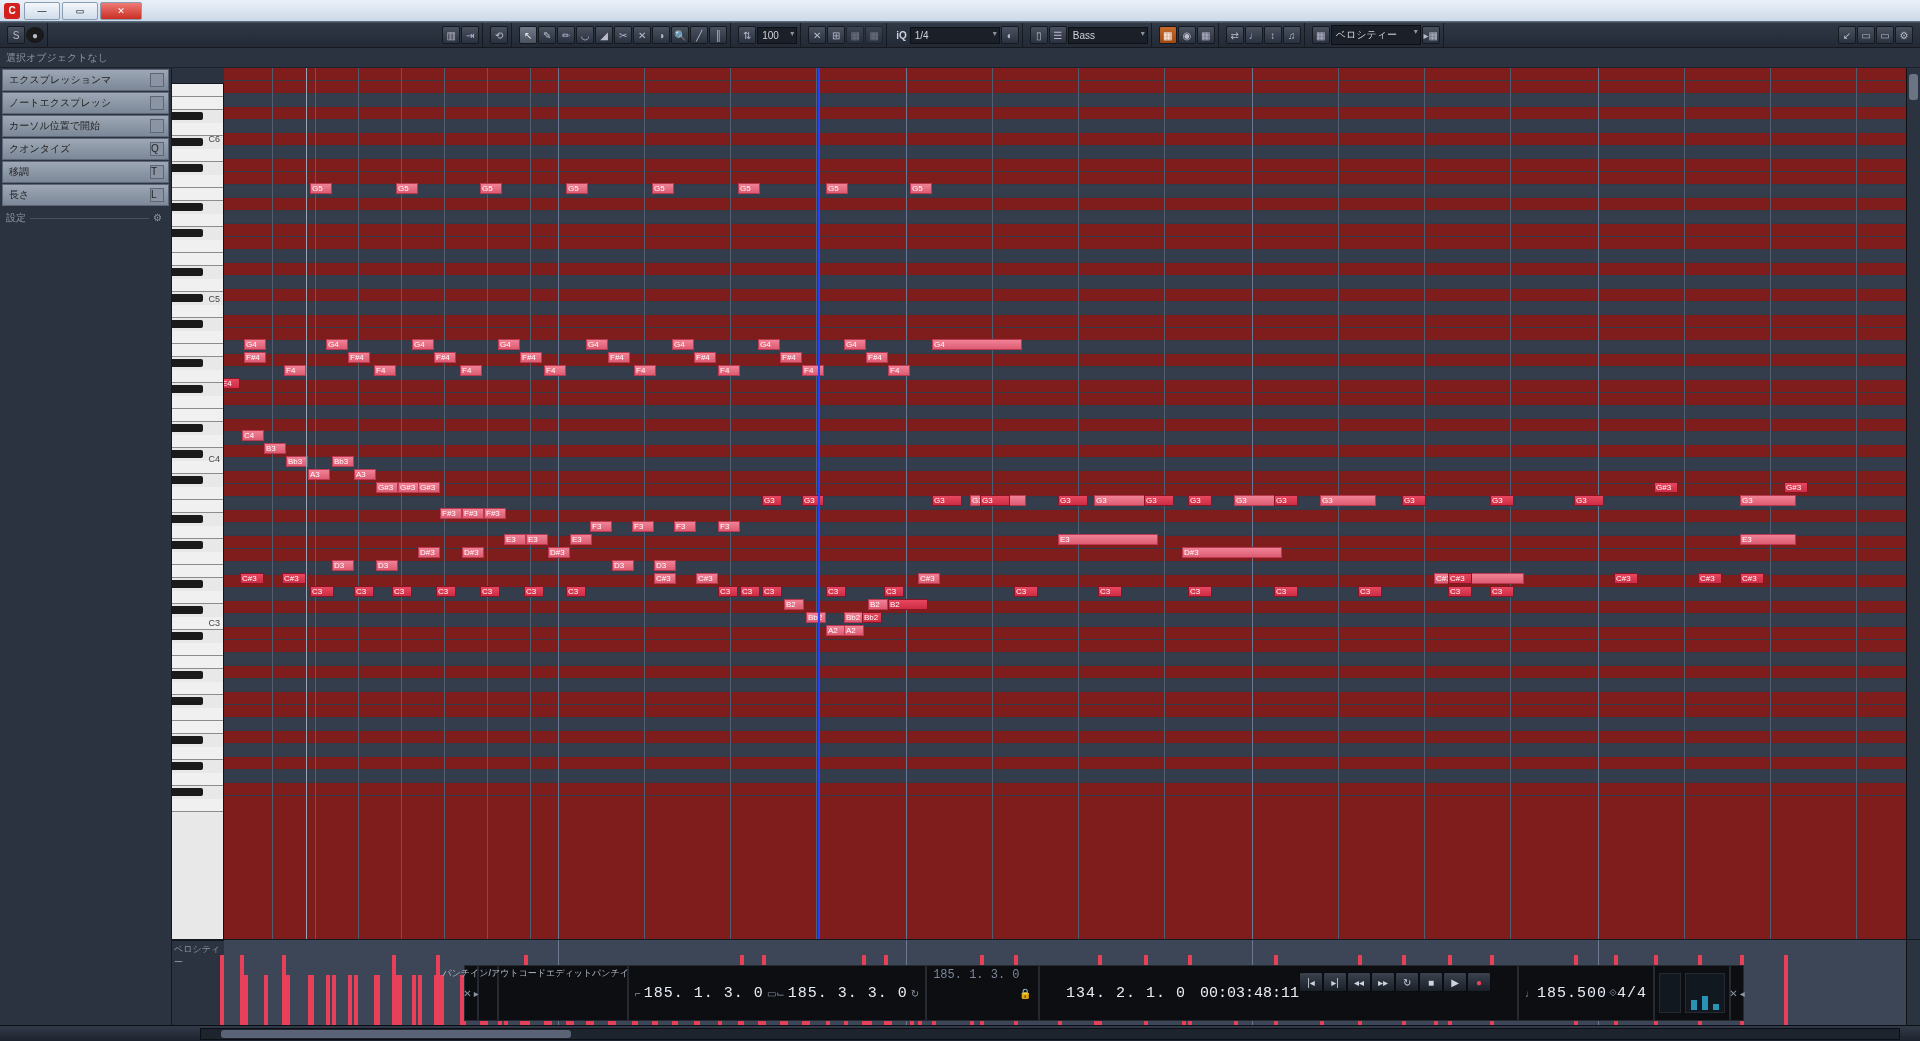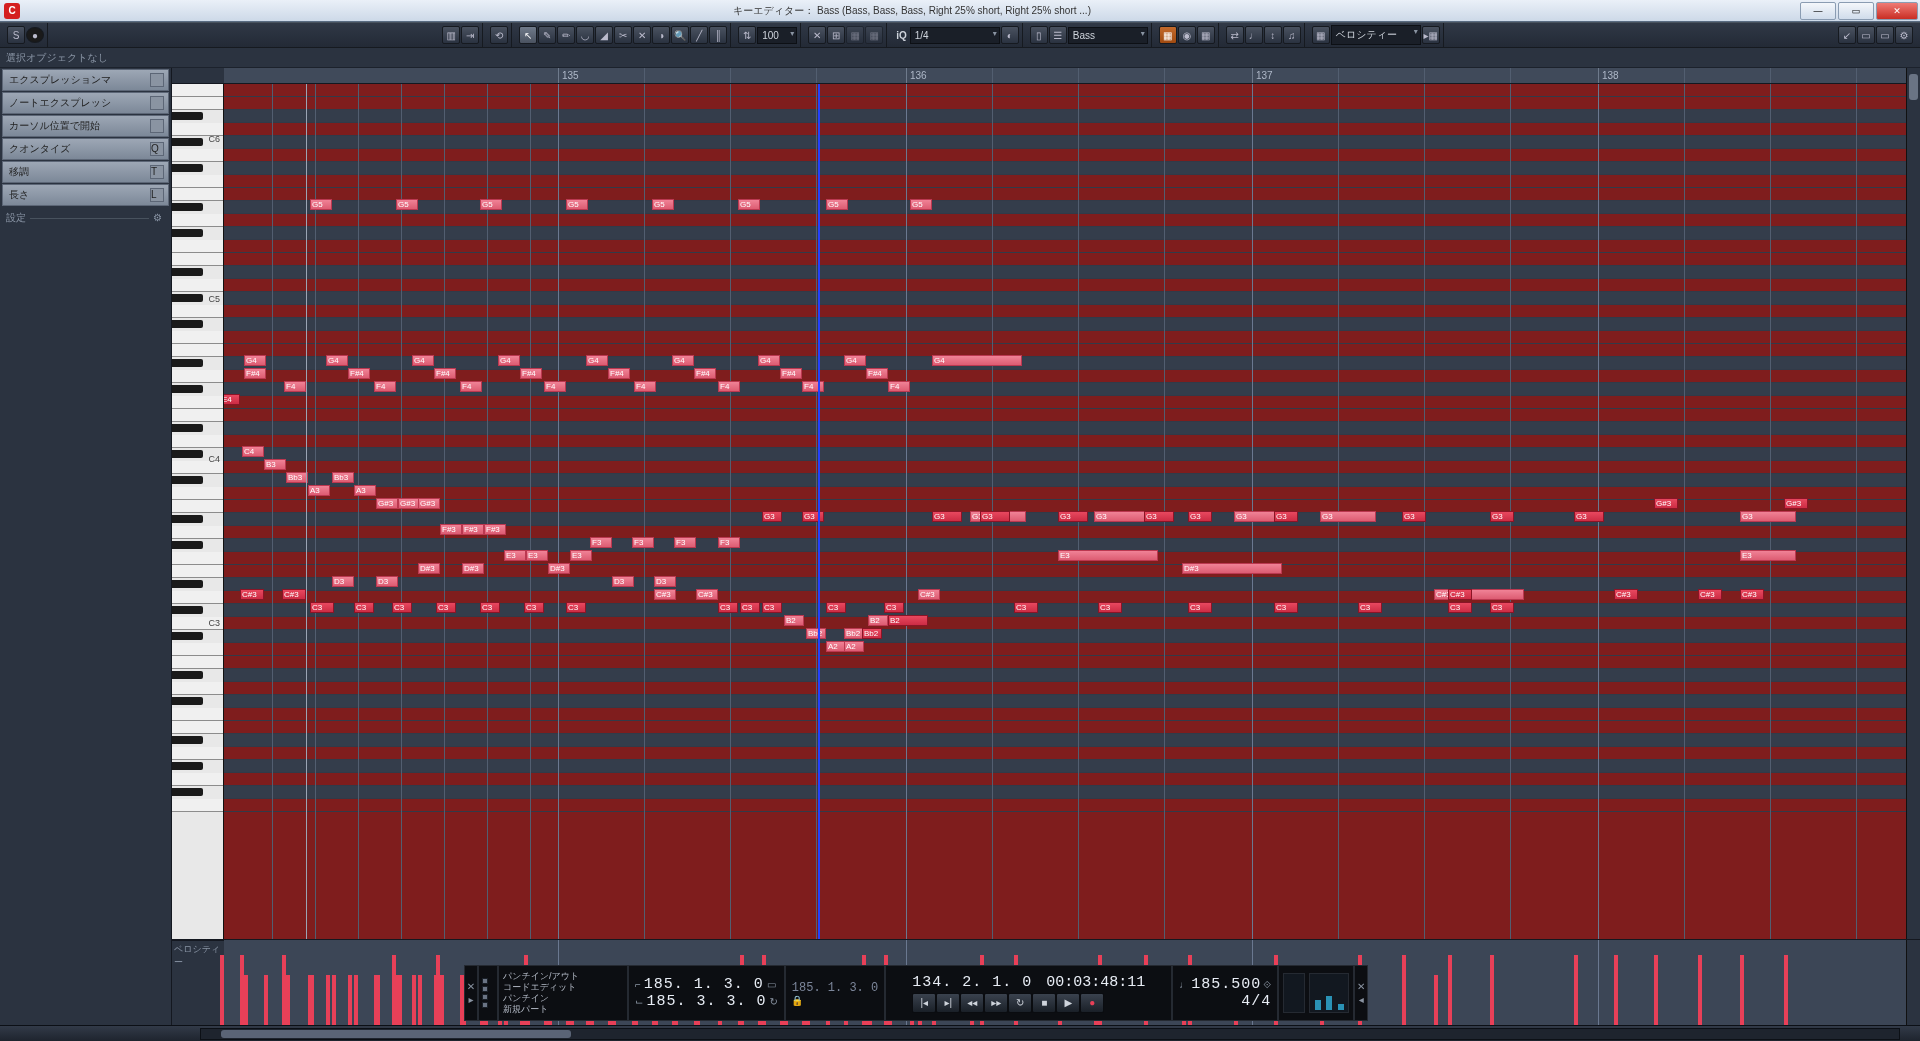--- a/index.html
+++ b/index.html
@@ -67,42 +67,41 @@
 .scroll-v .thumb { position: absolute; left: 2px; right: 2px; top: 6px; height: 26px; background: #6a7484; border-radius: 3px; }
 
 
 .vel-hdr { width: 52px; background: #2b3340; color: #8a95a5; padding: 2px; border-top: 1px solid #141820; font-size: 9px; }
 .velocity-row { height: 86px; display: flex; border-top: 1px solid #141820; }
 .velocity { flex: 1; background: #3c4656; position: relative; }
 .velocity .vbar2 { position: absolute; bottom: 0; width: 4px; background: #e84058; }
 
 
 .transport { position: absolute; left: 464px; bottom: 20px; height: 56px; display: flex; align-items: stretch; z-index: 60; }
-.transport .panel { background: #0c0e12; border: 1px solid #252a32; display: flex; flex-direction: column; justify-content: center; padding: 2px 4px; color: #cfd4dc; }
+.transport .panel { background: #0c0e12; border: 1px solid #252a32; display: flex; flex-direction: row; justify-content: center; padding: 2px 4px; color: #cfd4dc; }
 .transport .small-txt { color: #b5bcc8; font-size: 9px; line-height: 11px; white-space: nowrap; }
 .transport .big-num { font-family: "Courier New", monospace; font-size: 15px; color: #e8edf5; letter-spacing: 1px; white-space: nowrap; }
 .transport .med-num { font-family: "Courier New", monospace; font-size: 12px; color: #7c869a; }
 .transport .tc { font-family: "Courier New", monospace; font-size: 15px; color: #e8edf5; }
 .transport .ctlbtn { width: 24px; height: 20px; background: linear-gradient(#3a424e,#1a2028); border: 1px solid #0a0c10; display: inline-flex; align-items: center; justify-content: center; color: #cfd4dc; margin: 0 0; border-radius: 2px; }
 .transport .ctlbtn.rec { color: #e84058; }
 .transport .close-x { width: 12px; color: #8a94a2; text-align: center; padding: 1px; }
 .transport .dot { width: 6px; height: 6px; background: #6a7484; border: 1px solid #1a2028; margin: 1px; }
 
 
 .bottom-bar { position: absolute; left: 0; right: 0; bottom: 0; height: 16px; background: linear-gradient(#323a48,#1e242e); border-top: 1px solid #0c1016; display: flex; align-items: center; }
 .bottom-bar .hscroll { flex: 1; background: #1e242e; height: 12px; margin: 0 20px 0 200px; position: relative; border: 1px solid #0c1016; }
 .bottom-bar .hscroll .hthumb { position: absolute; top: 1px; bottom: 1px; left: 20px; width: 350px; background: #5a6476; border-radius: 3px; }
 
 </style>
 </head>
 <body>
 
 <div class="titlebar">
   <div class="titlebar-logo">C</div>
-  <div class="titlebar-title">キーエディター： Bass (Bass, Bass, Bass, Right 25% short, Right 25% short ...)</div>
   <div class="win-btns">
     <div class="win-btn min">—</div>
     <div class="win-btn max">▭</div>
     <div class="win-btn close">✕</div>
   </div>
 </div>
 
 <div class="toolbar">
   <div class="tool-grp">
     <div class="tb-btn">S</div>
@@ -277,41 +276,20 @@
             <div class="bkey" style="top: 678px;"></div>
             <div class="bkey" style="top: 704px;"></div>
             <div class="lbl" style="top: 50px;">C6</div>
             <div class="lbl" style="top: 210px;">C5</div>
             <div class="lbl" style="top: 370px;">C4</div>
             <div class="lbl" style="top: 534px;">C3</div>
           </div>
       </div>
 
       <div class="grid-col">
-        <div style="position:relative;height:16px;background:#2b3340;border-bottom:1px solid #141820;">
-          <span class="track-label" style="position:absolute;left:2px;top:0;">Bass</span>
-          <div class="ruler" id="ruler" style="position:absolute;left:0;right:0;top:0;bottom:0;">
-              <div class="bar" style="left: 334px;">135</div>
-              <div class="bar" style="left: 420px; border-left-color: rgb(82, 94, 112);"></div>
-              <div class="bar" style="left: 506px; border-left-color: rgb(82, 94, 112);"></div>
-              <div class="bar" style="left: 592px; border-left-color: rgb(82, 94, 112);"></div>
-              <div class="bar" style="left: 682px;">136</div>
-              <div class="bar" style="left: 768px; border-left-color: rgb(82, 94, 112);"></div>
-              <div class="bar" style="left: 854px; border-left-color: rgb(82, 94, 112);"></div>
-              <div class="bar" style="left: 940px; border-left-color: rgb(82, 94, 112);"></div>
-              <div class="bar" style="left: 1028px;">137</div>
-              <div class="bar" style="left: 1114px; border-left-color: rgb(82, 94, 112);"></div>
-              <div class="bar" style="left: 1200px; border-left-color: rgb(82, 94, 112);"></div>
-              <div class="bar" style="left: 1286px; border-left-color: rgb(82, 94, 112);"></div>
-              <div class="bar" style="left: 1374px;">138</div>
-              <div class="bar" style="left: 1460px; border-left-color: rgb(82, 94, 112);"></div>
-              <div class="bar" style="left: 1546px; border-left-color: rgb(82, 94, 112);"></div>
-              <div class="bar" style="left: 1632px; border-left-color: rgb(82, 94, 112);"></div>
-            </div>
-        </div>
         <div class="grid" id="grid">
           <div class="loc1" id="loc1" style="left: 82px;"></div>
           <div class="playhead" id="playhead" style="left: 594px;"></div>
         <div class="hrow" style="top: 0px;"></div>
             <div class="hrow" style="top: 13px;"></div>
             <div class="hrow sharp" style="top: 26px;"></div>
             <div class="hrow" style="top: 39px;"></div>
             <div class="hrow sharp" style="top: 52px;"></div>
             <div class="hrow" style="top: 65px;"></div>
             <div class="hrow sharp" style="top: 78px;"></div>

